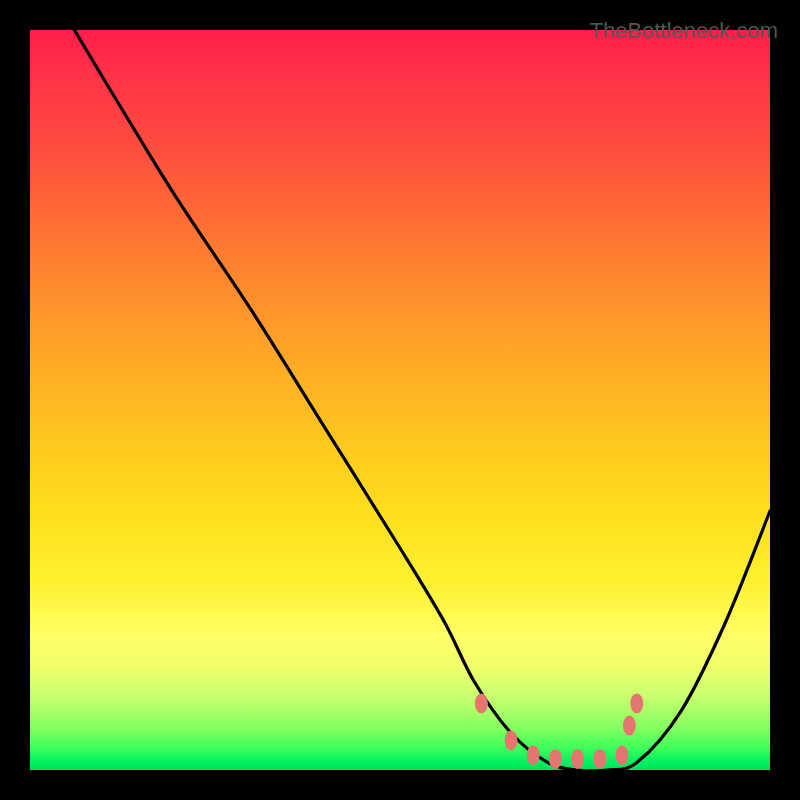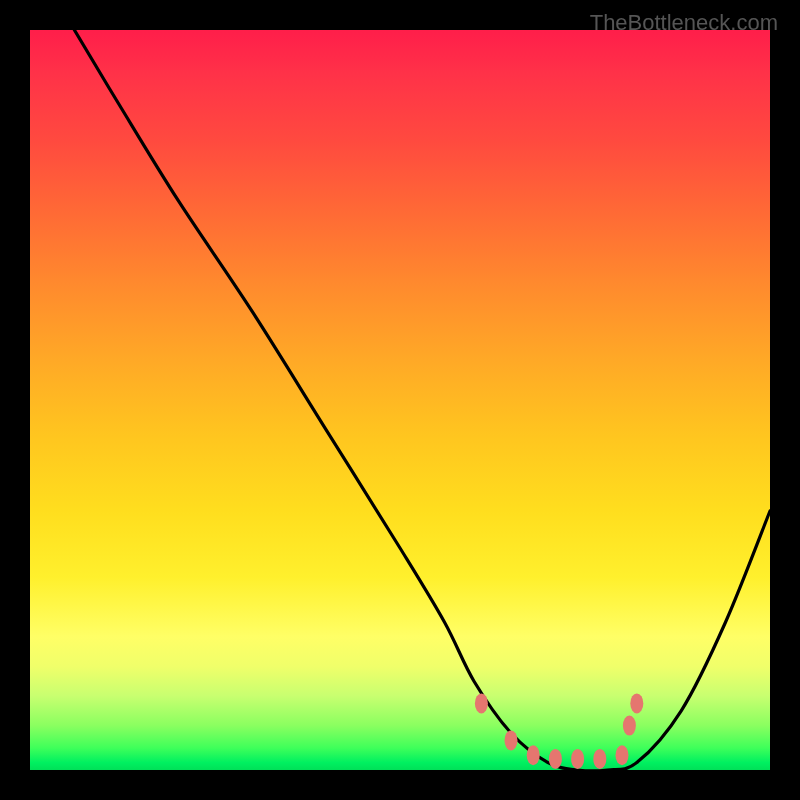--- a/index.html
+++ b/index.html
@@ -6,21 +6,21 @@
     margin: 0;
     padding: 0;
     background: #000;
     width: 800px;
     height: 800px;
     position: relative;
     font-family: Arial, sans-serif;
   }
   .watermark {
     position: absolute;
-    top: 10px;
+    top: 18px;
     right: 22px;
     color: #555;
     font-size: 22px;
     font-weight: 500;
     z-index: 10;
   }
   .plot-area {
     position: absolute;
     left: 30px;
     top: 30px;

